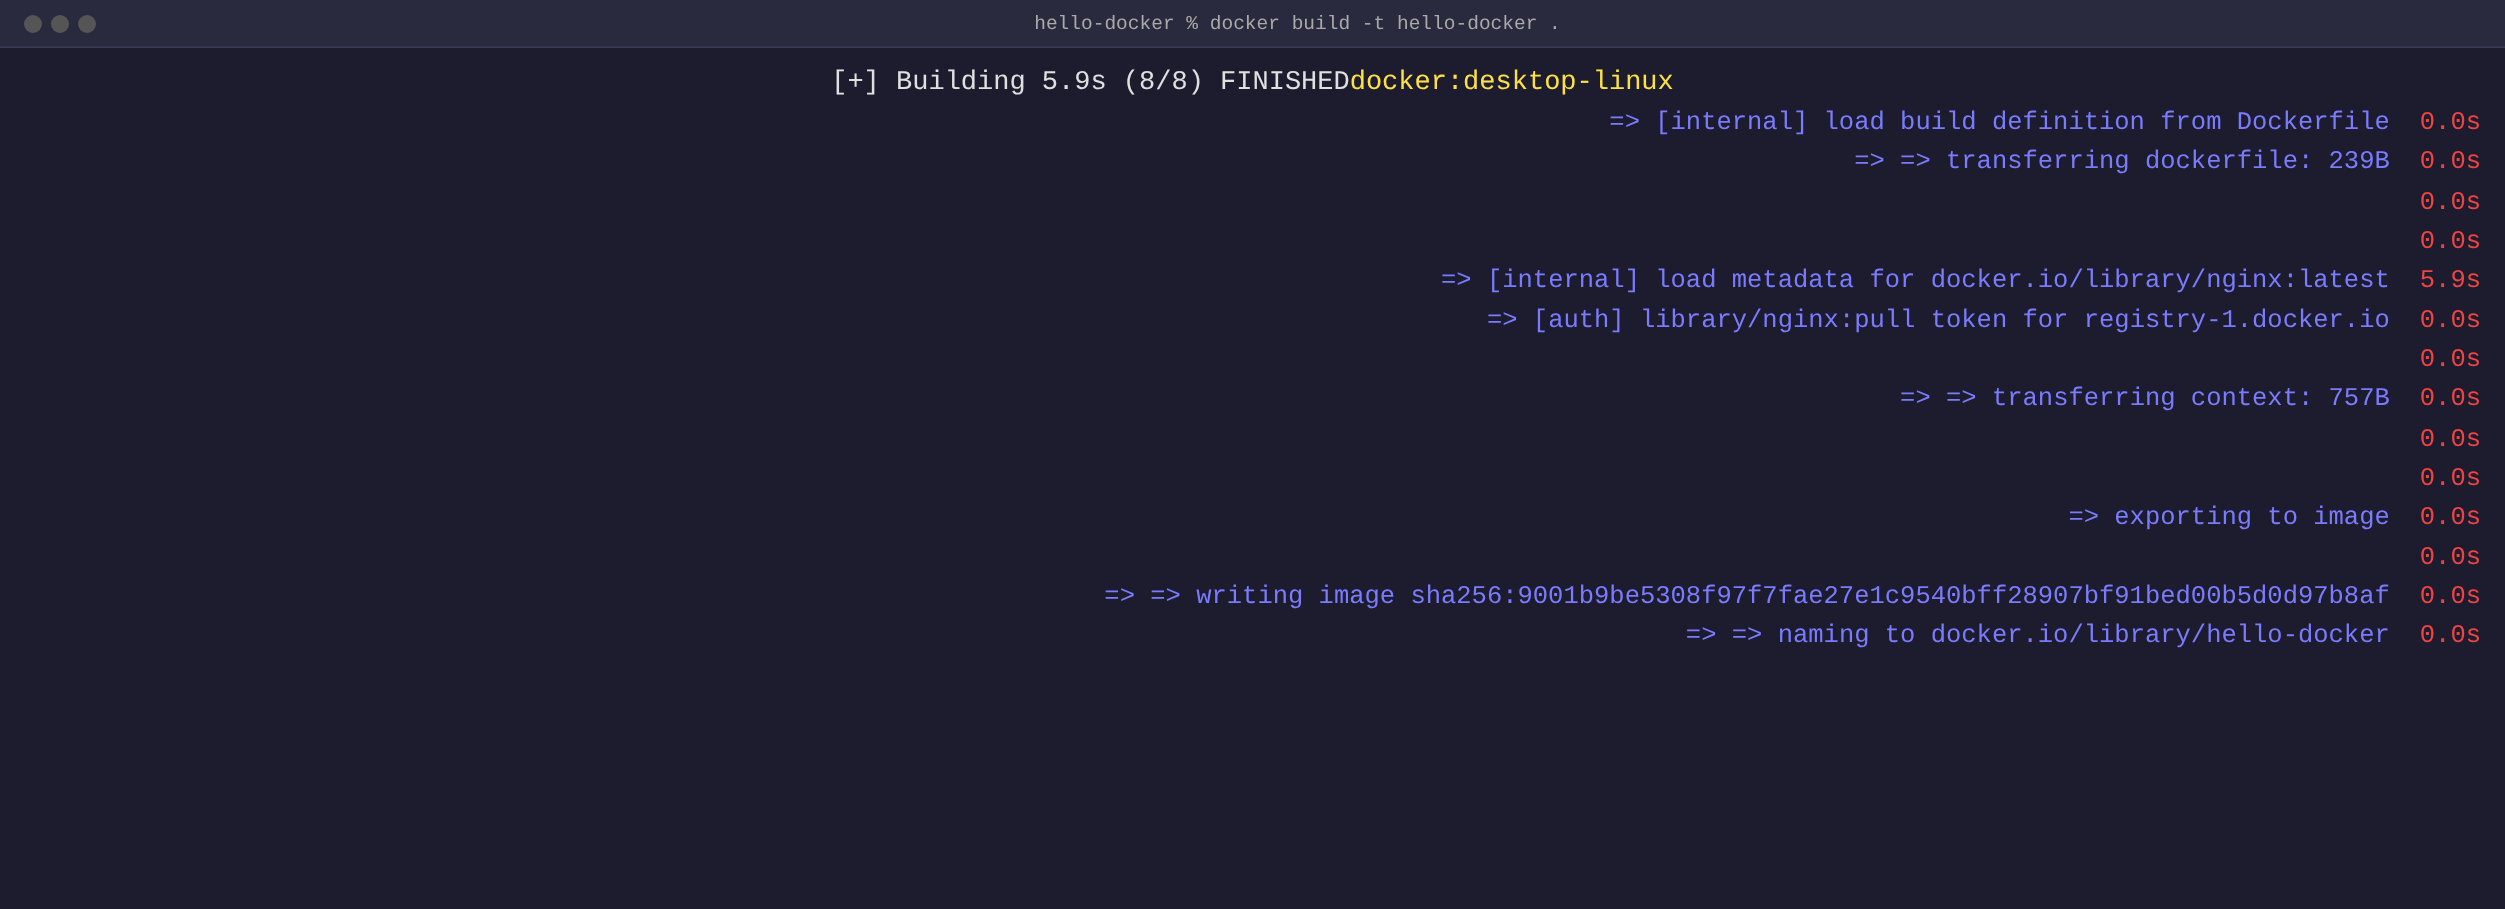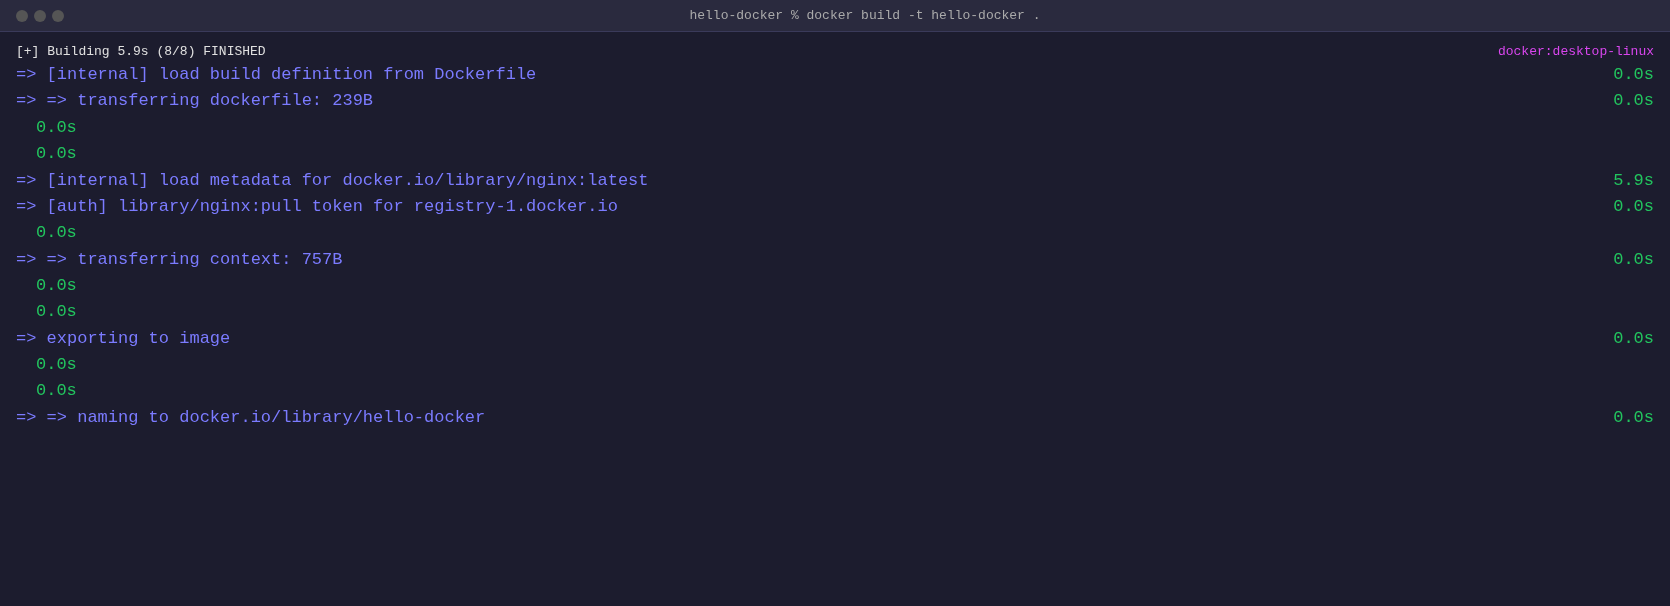--- a/index.html
+++ b/index.html
@@ -57,44 +57,44 @@
       flex: 1;
       padding: 10px 16px;
       overflow: hidden;
     }
 
     .line {
       font-size: 17px;
       line-height: 1.55;
       white-space: pre;
       display: flex;
-      justify-content: space-between;
+      justify-content: flex-end;
     }
 
     .line-left {
       color: #7b7bff;
     }
 
     .line-right {
-      color: #22c55e;
+      color: #ef4444;
       padding-left: 20px;
       flex-shrink: 0;
     }
 
     .line-header {
       color: #e0e0e0;
-      font-size: 13px;
+      font-size: 18px;
       line-height: 1.55;
       display: flex;
-      justify-content: space-between;
+      justify-content: center;
       white-space: pre;
     }
 
     .header-right {
-      color: #d946ef;
+      color: #fde047;
     }
   </style>
 </head>
 <body>
 
 <div class="terminal">
   <div class="title-bar">
     <div class="title-bar-blobs">
       <div class="blob"></div>
       <div class="blob"></div>
@@ -116,18 +116,18 @@
         <div class="line"><span class="line-right">0.0s</span></div>
         <div class="line"><span class="line-right">0.0s</span></div>
         <div class="line"><span class="line-left">=&gt; [internal] load metadata for docker.io/library/nginx:latest</span><span class="line-right">5.9s</span></div>
         <div class="line"><span class="line-left">=&gt; [auth] library/nginx:pull token for registry-1.docker.io</span><span class="line-right">0.0s</span></div>
         <div class="line"><span class="line-right">0.0s</span></div>
         <div class="line"><span class="line-left">=&gt; =&gt; transferring context: 757B</span><span class="line-right">0.0s</span></div>
         <div class="line"><span class="line-right">0.0s</span></div>
         <div class="line"><span class="line-right">0.0s</span></div>
         <div class="line"><span class="line-left">=&gt; exporting to image</span><span class="line-right">0.0s</span></div>
         <div class="line"><span class="line-right">0.0s</span></div>
-        <div class="line"><span class="line-right">0.0s</span></div>
+        <div class="line"><span class="line-left">=&gt; =&gt; writing image sha256:9001b9be5308f97f7fae27e1c9540bff28907bf91bed00b5d0d97b8af</span><span class="line-right">0.0s</span></div>
         <div class="line"><span class="line-left">=&gt; =&gt; naming to docker.io/library/hello-docker</span><span class="line-right">0.0s</span></div>
       </div>
 
   </div>
 </div>
 
 </body></html>

